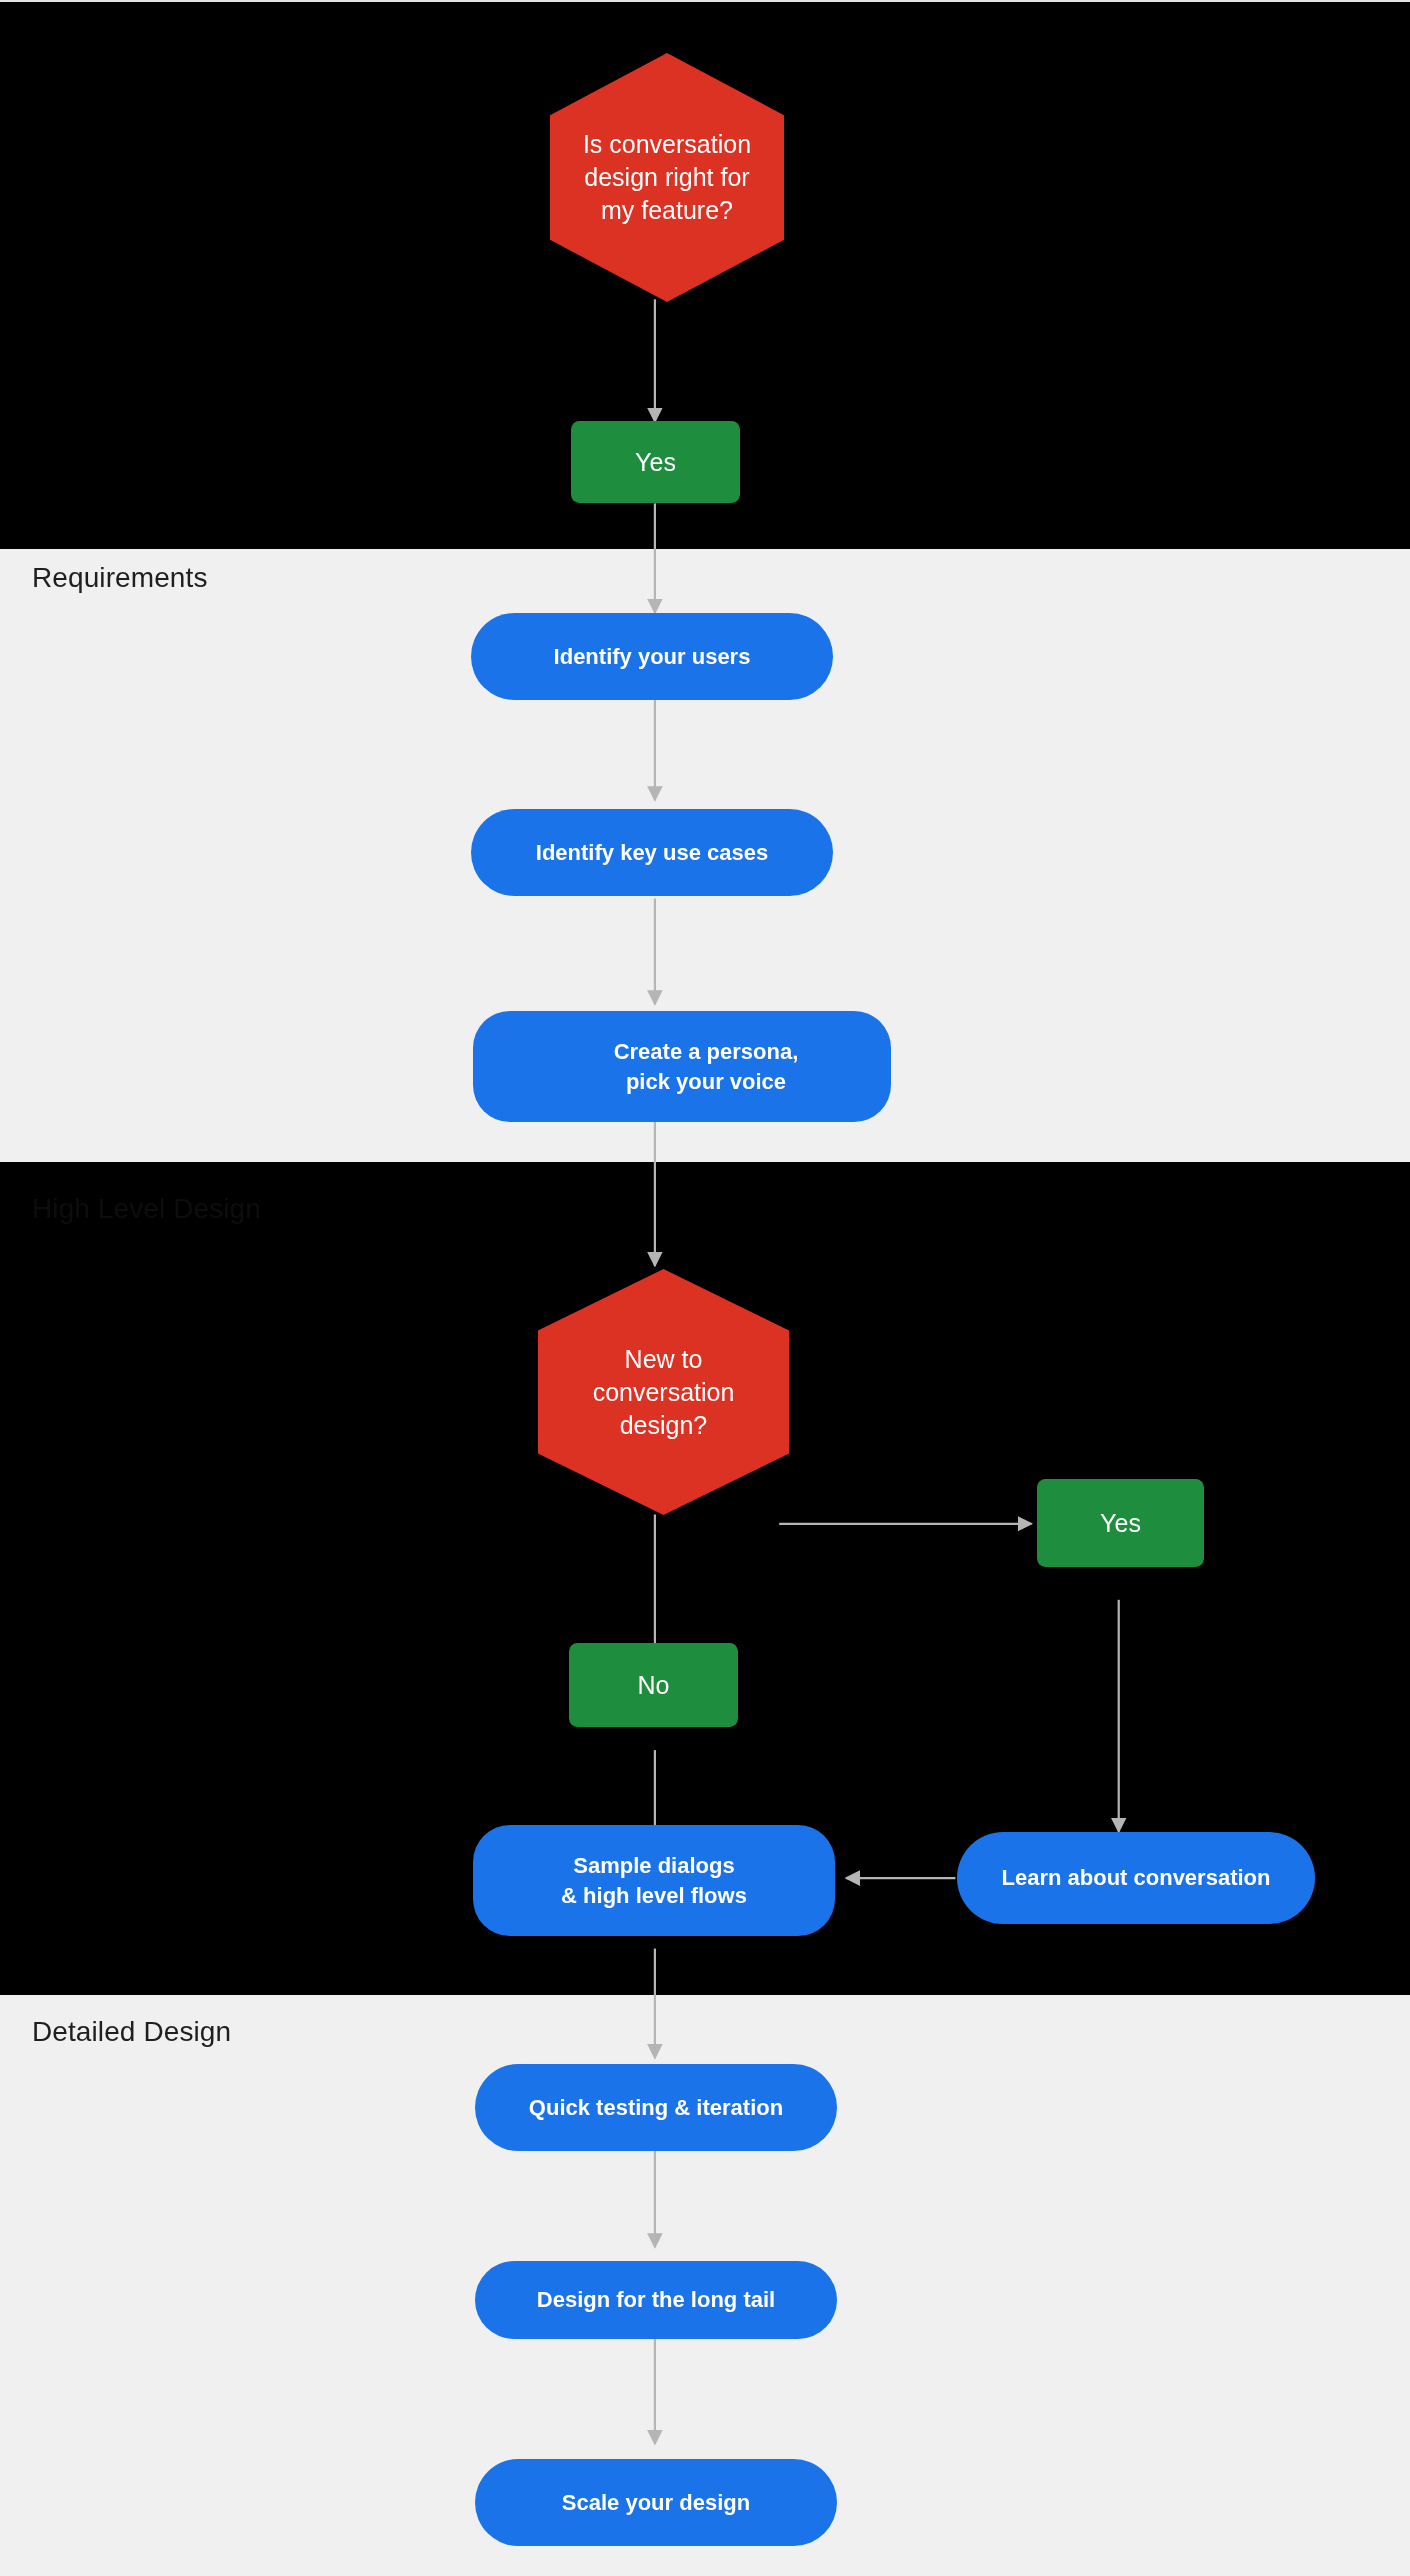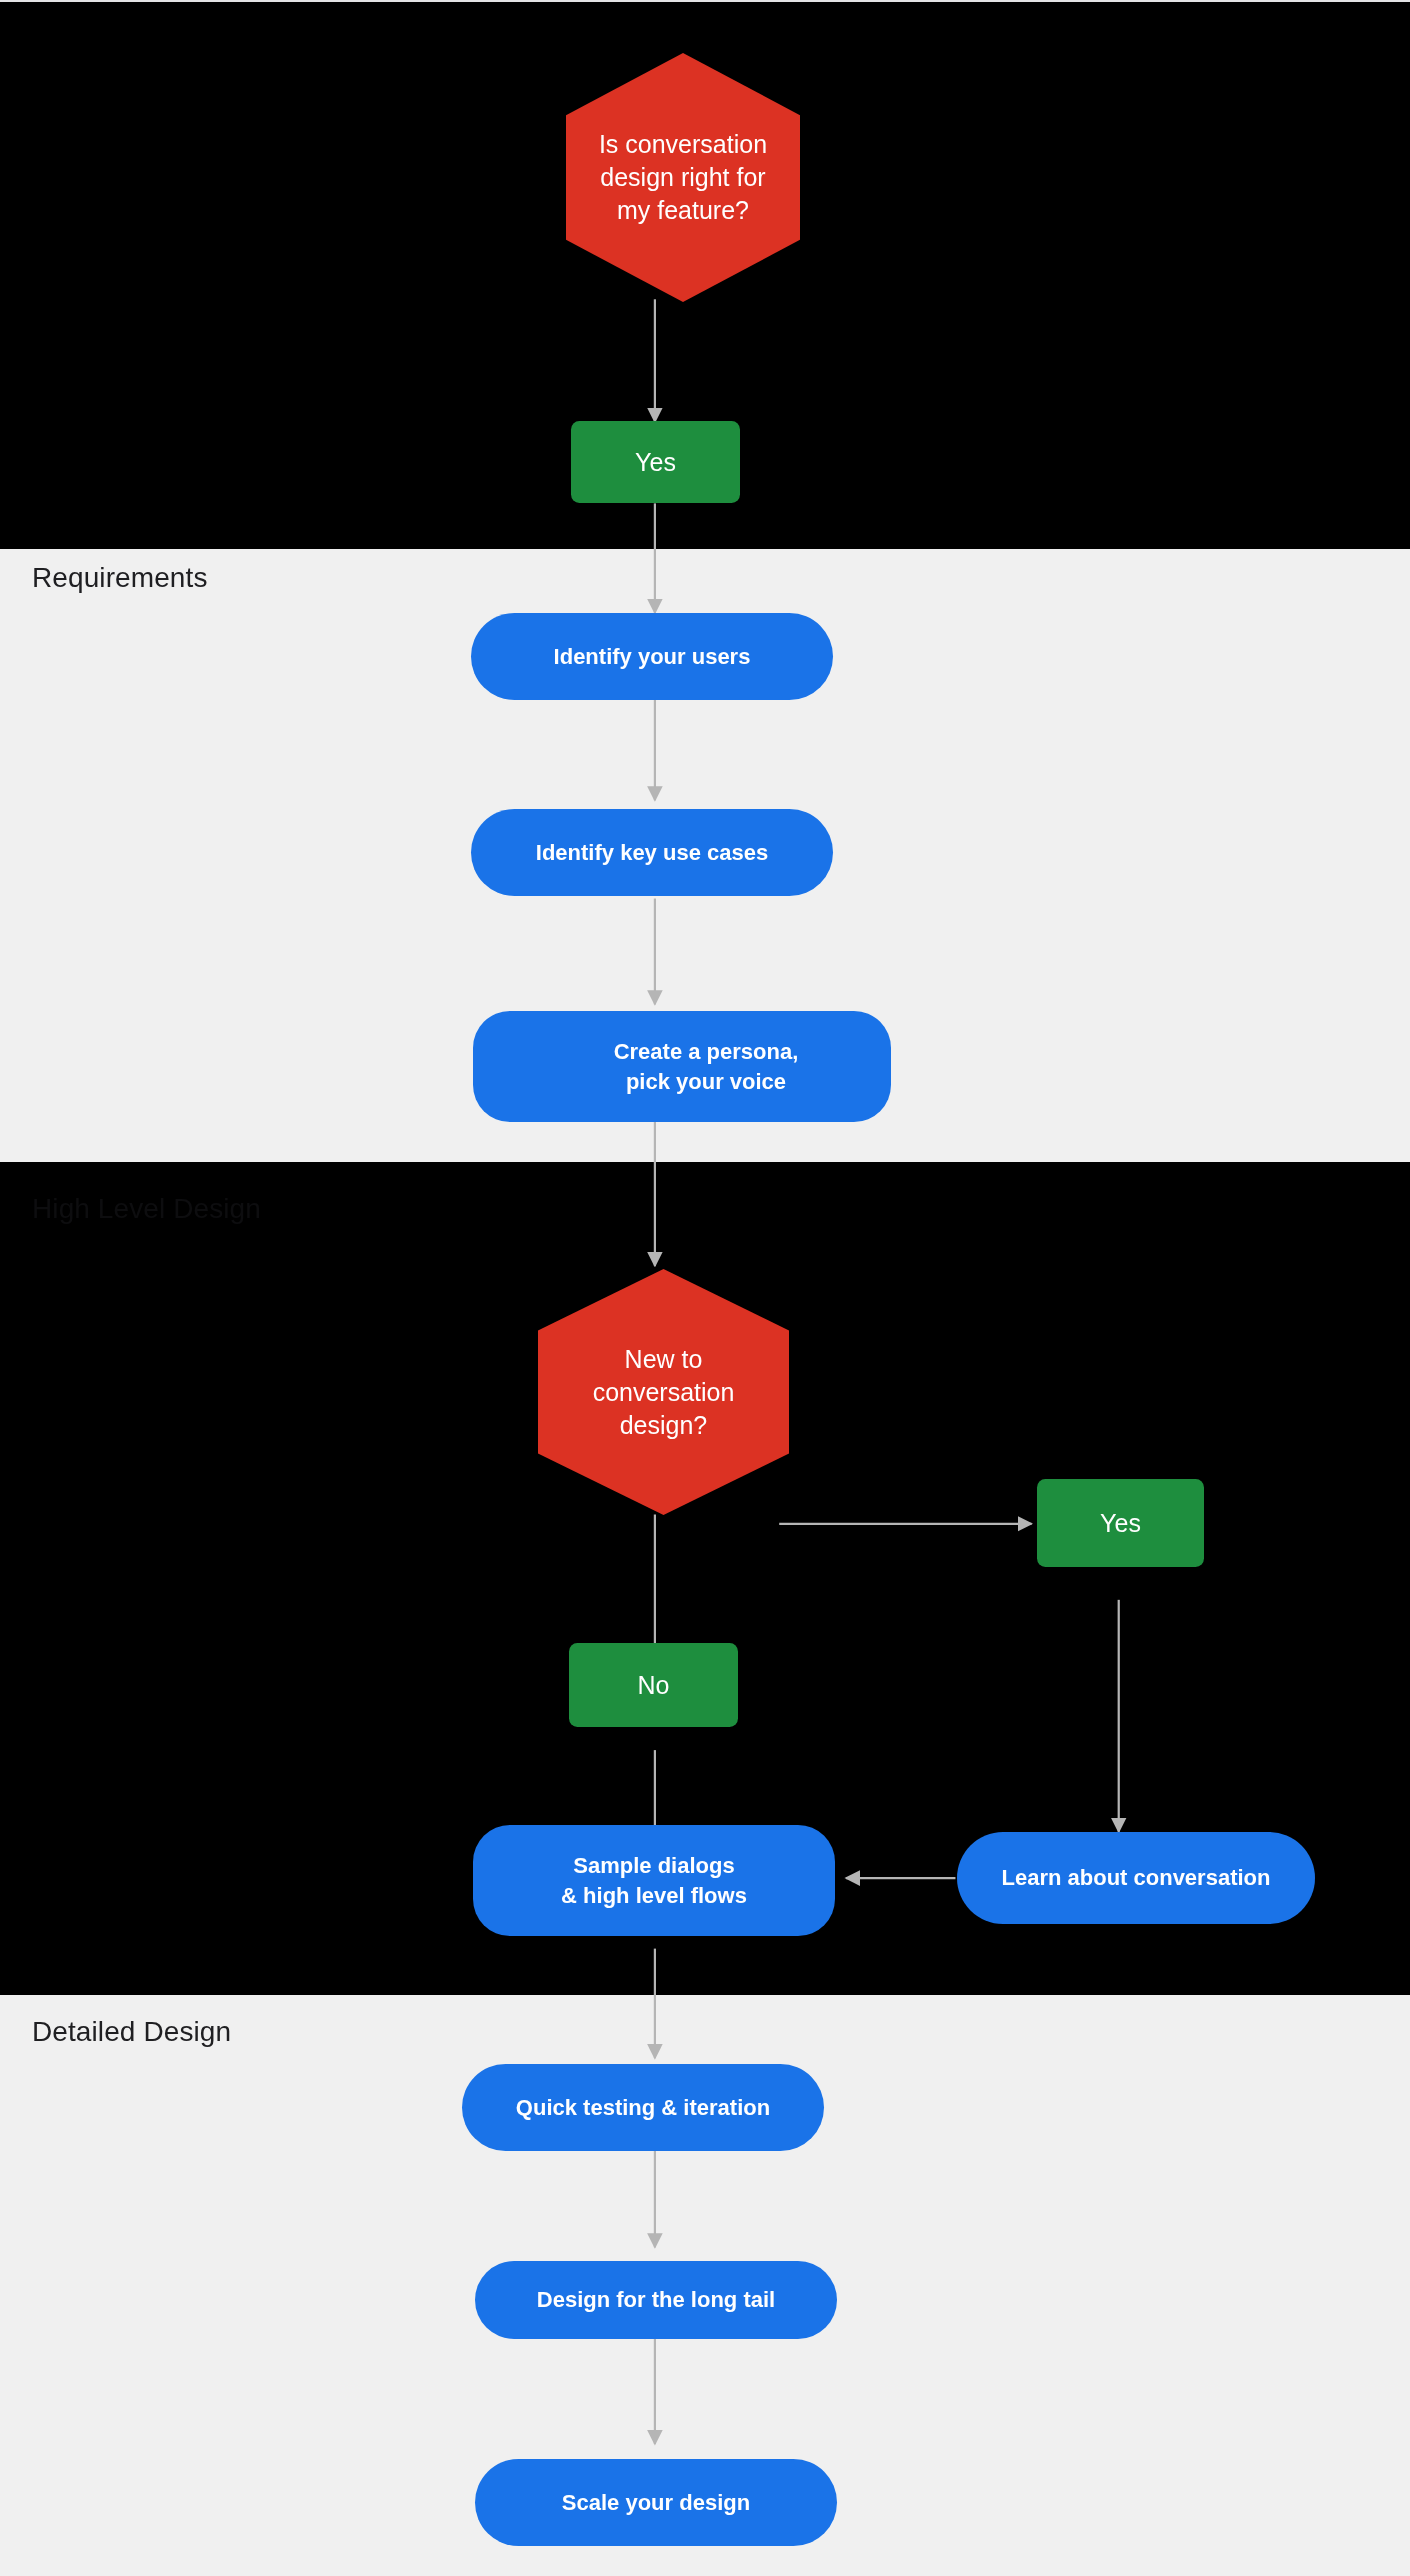--- a/index.html
+++ b/index.html
@@ -126,21 +126,21 @@
 
     <line x1="1030" y1="2022" x2="912" y2="2022" stroke="#b5b5b5" stroke-width="2.4" marker-end="url(#ar)"></line>
 
     <line x1="706" y1="2098" x2="706" y2="2216" stroke="#b5b5b5" stroke-width="2.4" marker-end="url(#ar)"></line>
 
     <line x1="706" y1="2312" x2="706" y2="2420" stroke="#b5b5b5" stroke-width="2.4" marker-end="url(#ar)"></line>
 
     <line x1="706" y1="2518" x2="706" y2="2632" stroke="#b5b5b5" stroke-width="2.4" marker-end="url(#ar)"></line>
   </svg>
 
-  <div class="node node-decision" style="left:566px; top:51px; width:234px; height:249px;">
+  <div class="node node-decision" style="left:550px; top:51px; width:234px; height:249px;">
     <span class="node-text">Is conversation
 design right for
 my feature?</span>
   </div>
 
   <div class="node node-answer" style="left:571px; top:419px; width:169px; height:82px;">
     <span class="node-text">Yes</span>
   </div>
 
   <div class="node node-process one-line" style="left:471px; top:611px; width:362px; height:87px;">
@@ -172,21 +172,21 @@
 
   <div class="node node-process one-line" style="left:957px; top:1830px; width:358px; height:92px;">
     <span class="node-text">Learn about conversation</span>
   </div>
 
   <div class="node node-process two-line" style="left:473px; top:1823px; width:362px; height:111px;">
     <span class="node-text">Sample dialogs
 &amp; high level flows</span>
   </div>
 
-  <div class="node node-process one-line" style="left:462px; top:2062px; width:362px; height:87px;text-align:right;">
+  <div class="node node-process one-line" style="left:475px; top:2062px; width:362px; height:87px;text-align:right;">
     <span class="node-text">Quick testing &amp; iteration</span>
   </div>
 
   <div class="node node-process one-line" style="left:475px; top:2259px; width:362px; height:78px;">
     <span class="node-text">Design for the long tail</span>
   </div>
 
   <div class="node node-process one-line" style="left:475px; top:2457px; width:362px; height:87px;">
     <span class="node-text">Scale your design</span>
   </div>

